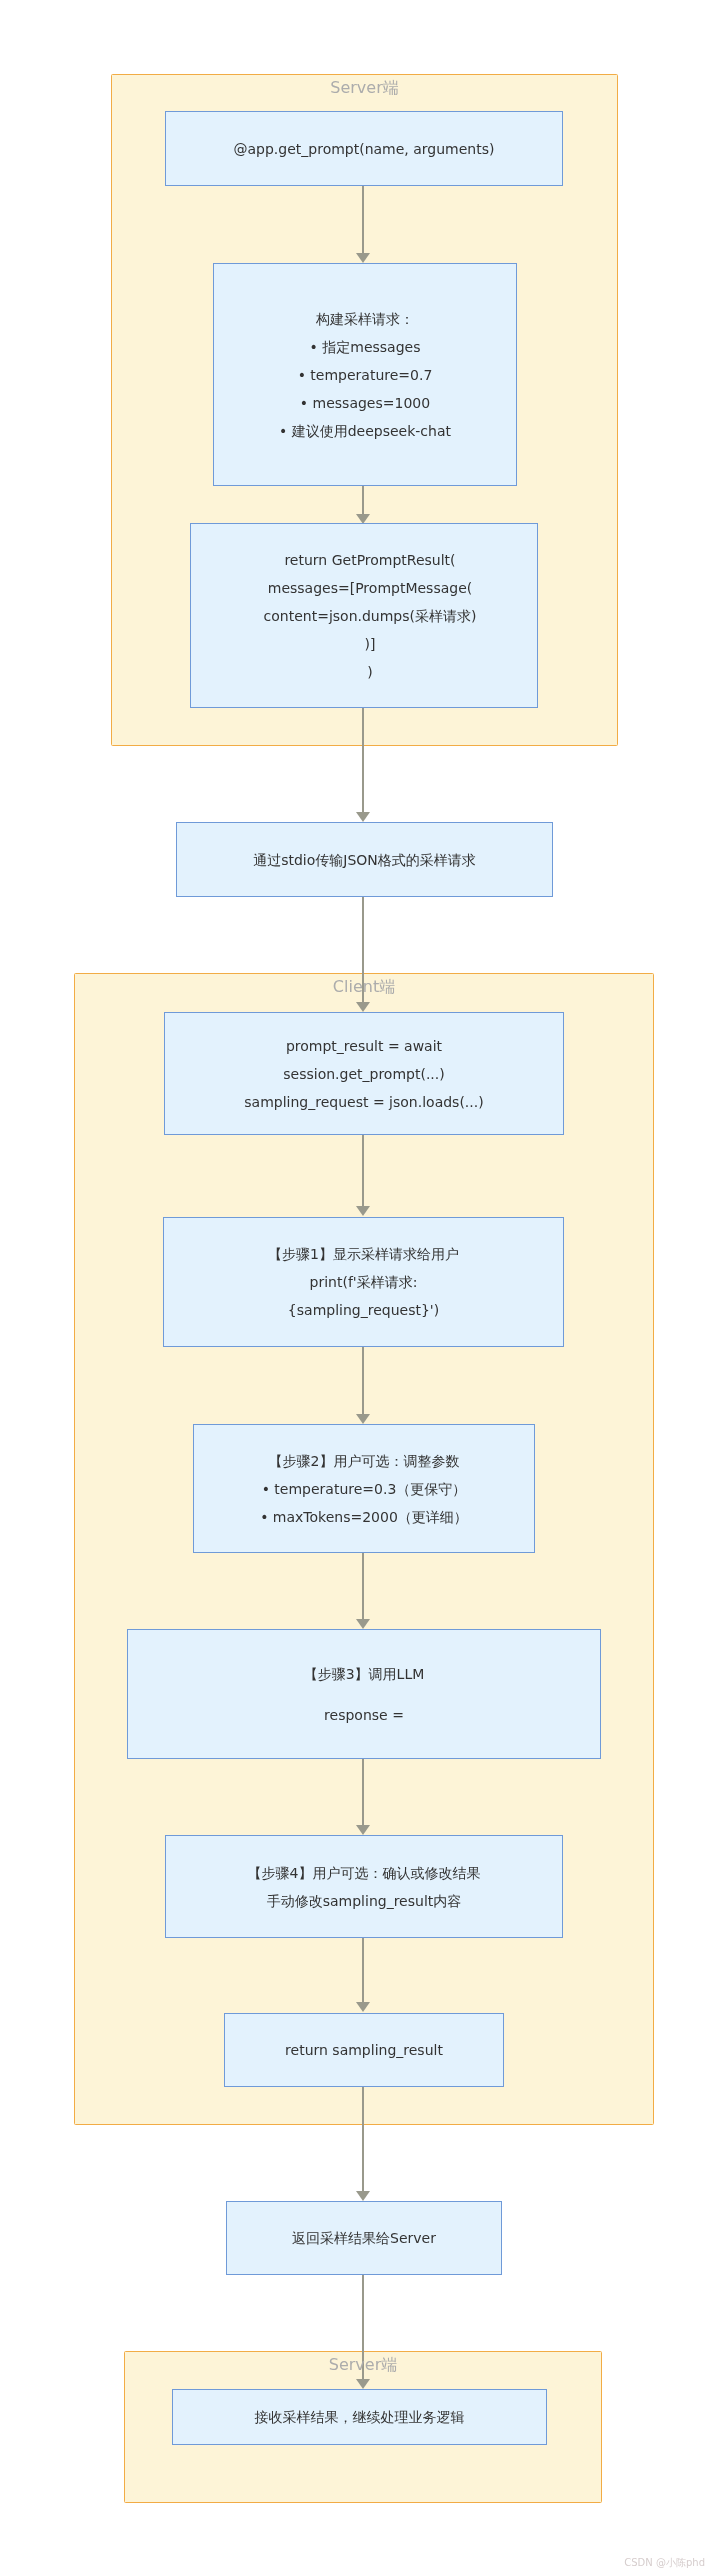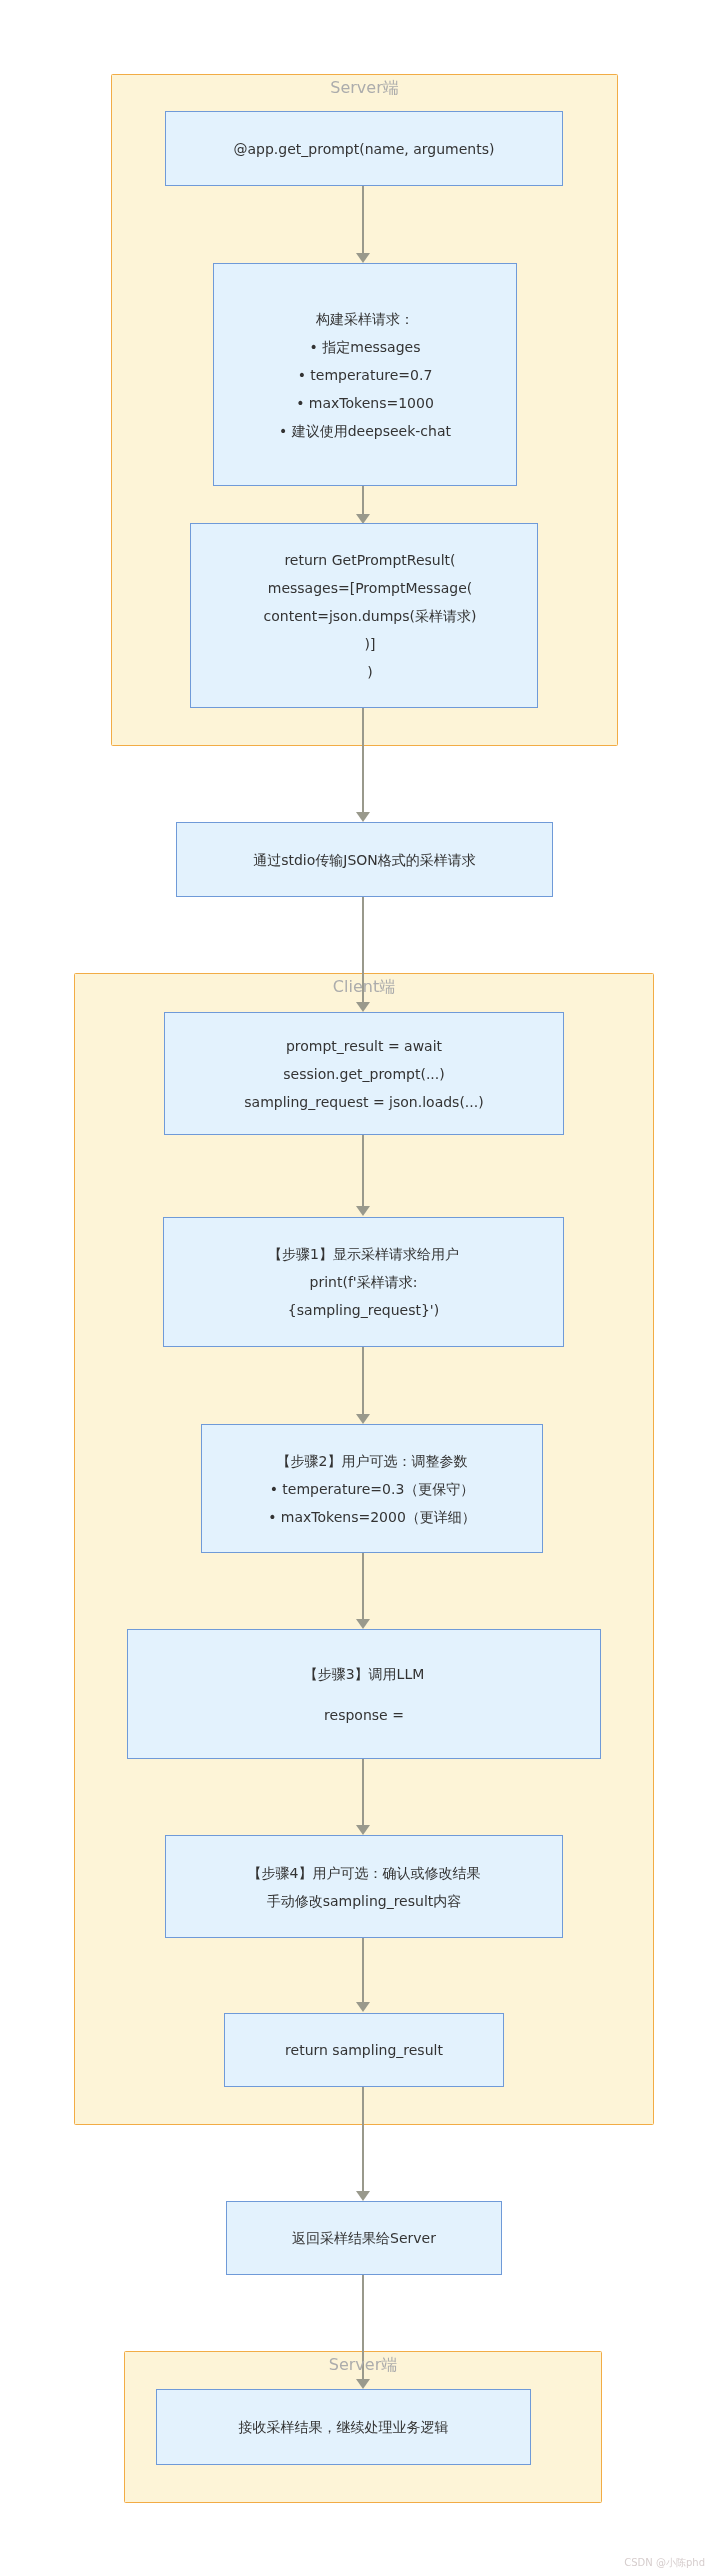--- a/index.html
+++ b/index.html
@@ -123,21 +123,21 @@
   </div>
 
 <div class="node" style="left:165px; top:111px; width:398px; height:75px;">
   <span class="line">@app.get_prompt(name, arguments)</span>
 </div>
 
 <div class="node" style="left:213px; top:263px; width:304px; height:223px;">
   <span class="line">构建采样请求：</span>
   <span class="line">• 指定messages</span>
   <span class="line">• temperature=0.7</span>
-  <span class="line">• maxTokens=1000</span>
+  <span class="line">• messages=1000</span>
   <span class="line">• 建议使用deepseek-chat</span>
 </div>
 
 <div class="node" style="left:190px; top:523px; width:348px; height:185px;padding-left:12px;">
   <span class="line">return GetPromptResult(</span>
   <span class="line">messages=[PromptMessage(</span>
   <span class="line">content=json.dumps(采样请求)</span>
   <span class="line">)]</span>
   <span class="line">)</span>
 </div>
@@ -151,21 +151,21 @@
   <span class="line">session.get_prompt(...)</span>
   <span class="line">sampling_request = json.loads(...)</span>
 </div>
 
 <div class="node" style="left:163px; top:1217px; width:401px; height:130px;">
   <span class="line">【步骤1】显示采样请求给用户</span>
   <span class="line">print(f'采样请求:</span>
   <span class="line">{sampling_request}')</span>
 </div>
 
-<div class="node" style="left:193px; top:1424px; width:342px; height:129px;margin-left:8px;">
+<div class="node" style="left:193px; top:1424px; width:342px; height:129px;">
   <span class="line">【步骤2】用户可选：调整参数</span>
   <span class="line">• temperature=0.3（更保守）</span>
   <span class="line">• maxTokens=2000（更详细）</span>
 </div>
 
 <div class="node" style="left:127px; top:1629px; width:474px; height:130px;gap:13px;">
   <span class="line">【步骤3】调用LLM</span>
   <span class="line">response =</span>
 </div>
 
@@ -175,18 +175,18 @@
 </div>
 
 <div class="node" style="left:224px; top:2013px; width:280px; height:74px;">
   <span class="line">return sampling_result</span>
 </div>
 
 <div class="node" style="left:226px; top:2201px; width:276px; height:74px;">
   <span class="line">返回采样结果给Server</span>
 </div>
 
-<div class="node" style="left:156px; top:2389px; width:375px; height:76px;align-items:center;">
+<div class="node" style="left:172px; top:2389px; width:375px; height:56px;align-items:center;">
   <span class="line">接收采样结果，继续处理业务逻辑</span>
 </div>
 
 <div class="watermark">CSDN @小陈phd</div>
 
 
 </body></html>

